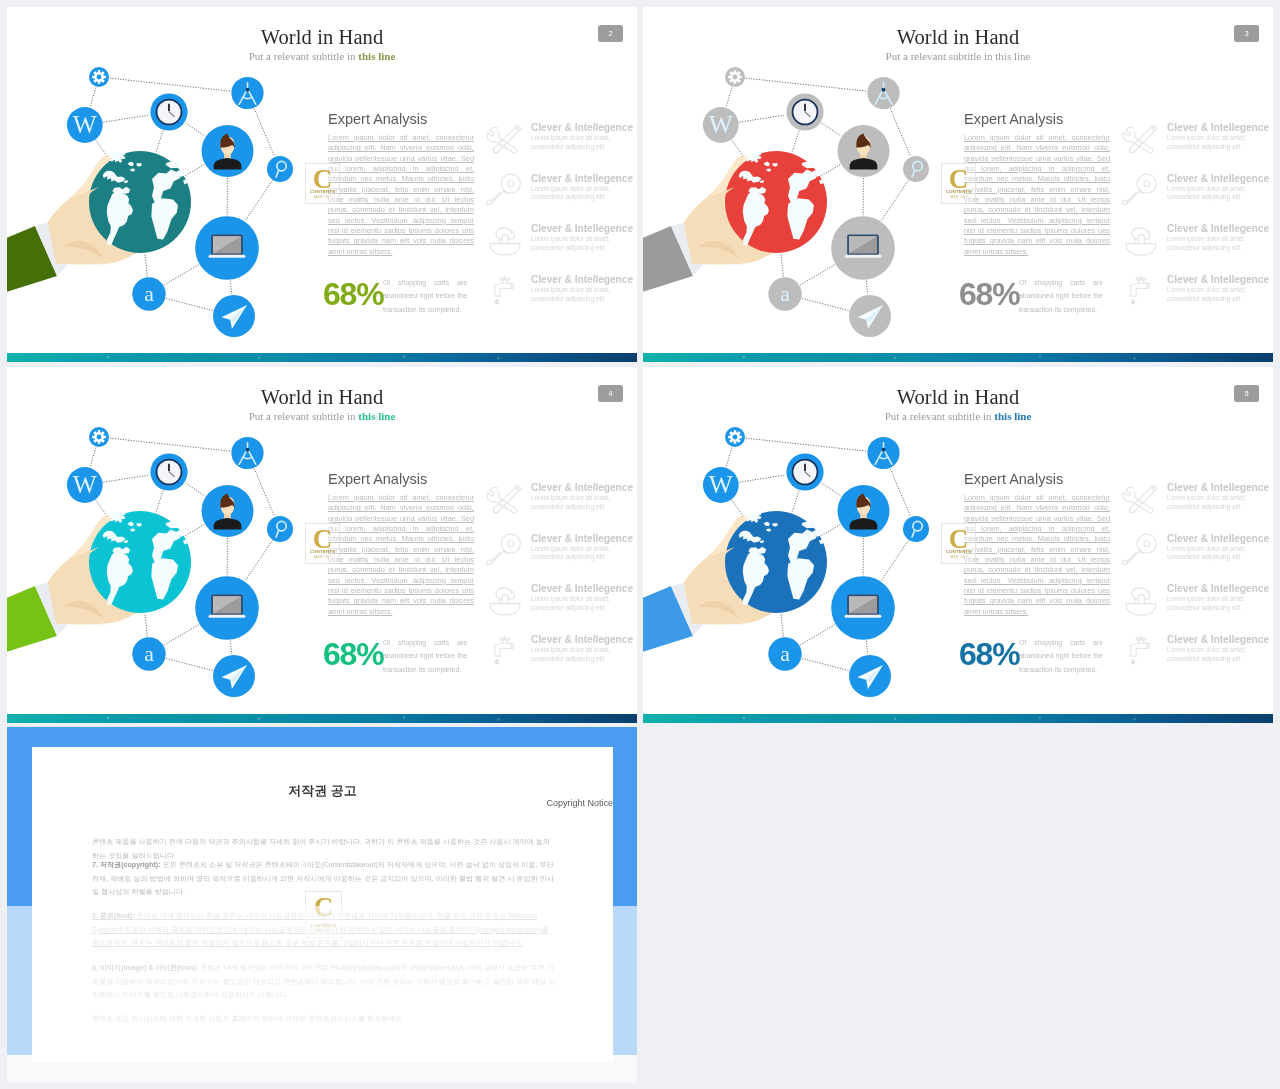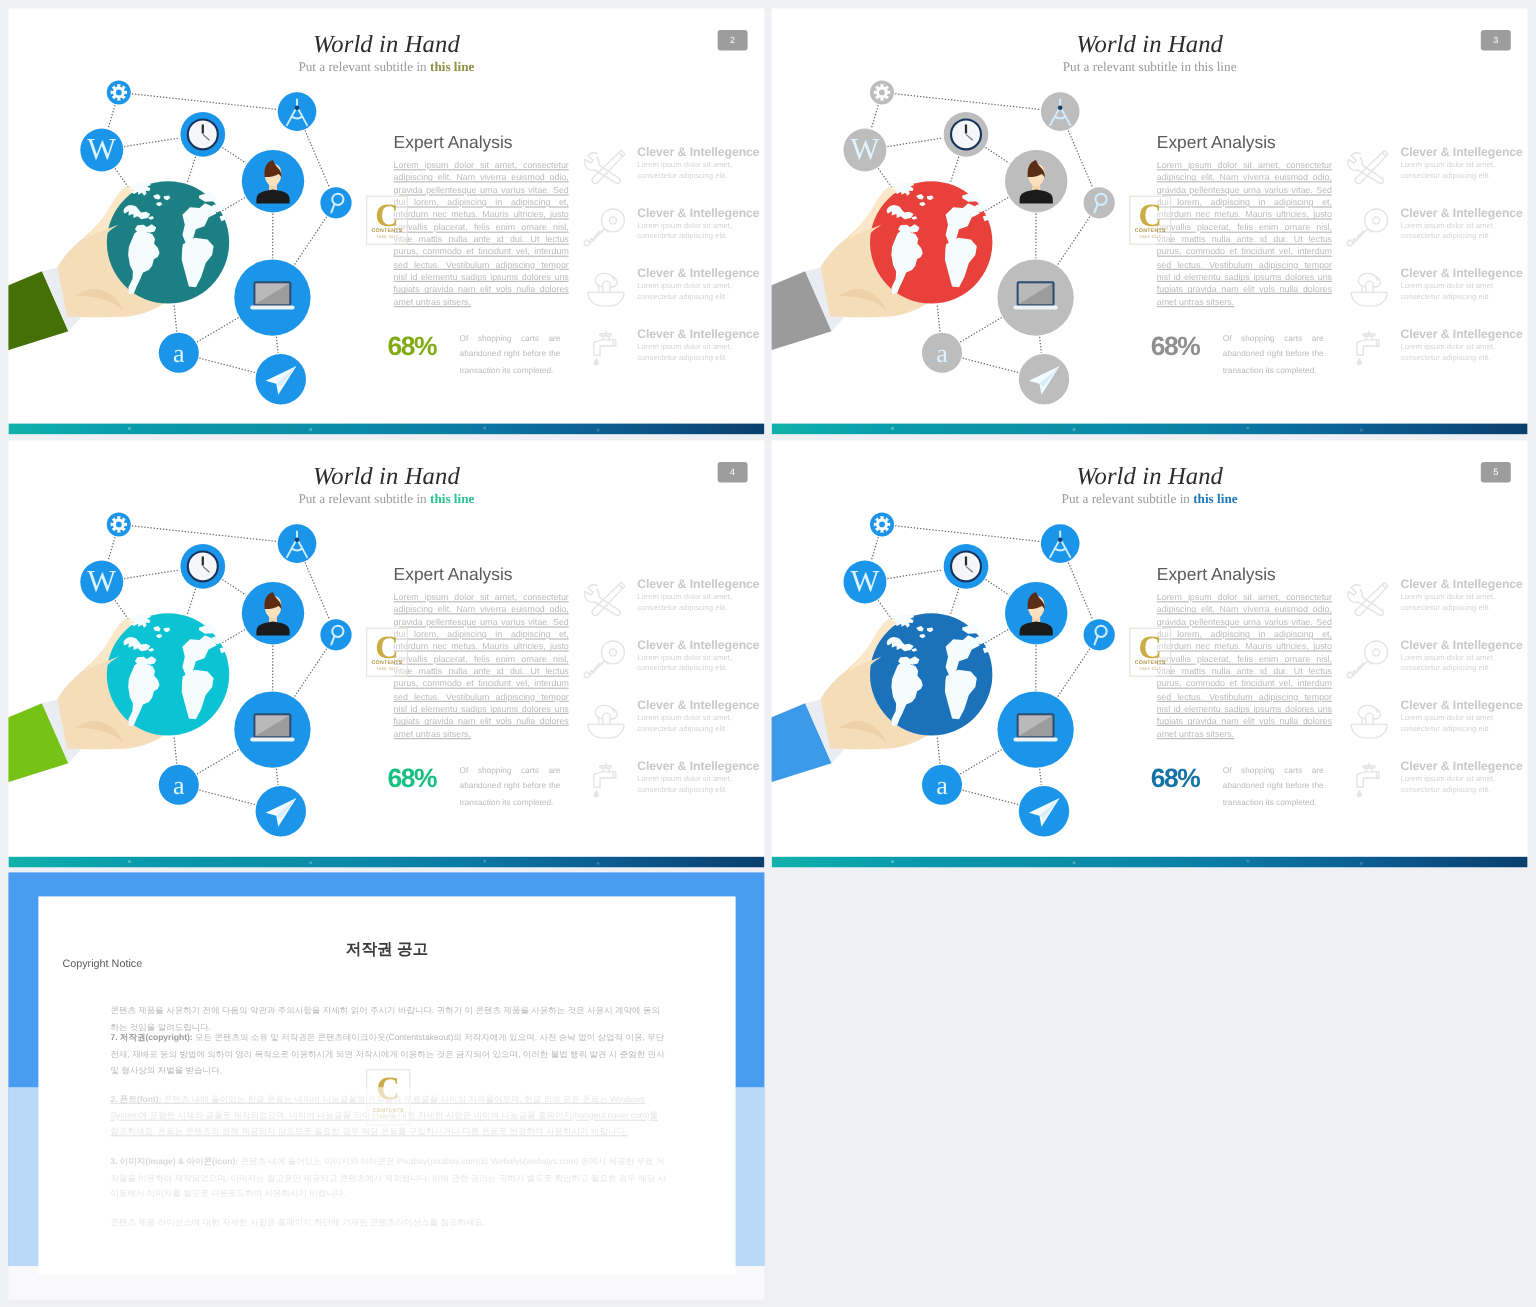--- a/index.html
+++ b/index.html
@@ -1,44 +1,44 @@
 <!DOCTYPE html>
 <html><head>
 <meta charset="utf-8">
 <style>
   html,body{margin:0;padding:0;}
   body{width:1280px;height:1089px;background:#eff0f4;font-family:"Liberation Sans",sans-serif;overflow:hidden;}
   .stage{position:absolute;left:0;top:0;width:1280px;height:1089px;}
   .slide{position:absolute;background:#ffffff;overflow:hidden;}
   .botbar{position:absolute;left:0;bottom:0;width:100%;height:9px;}
   .stitle{position:absolute;left:0;top:19px;width:100%;text-align:center;
-    font-family:"Liberation Serif",serif;font-size:20.5px;color:#2b2b2b;letter-spacing:.1px;font-style:italic;}
+    font-family:"Liberation Serif",serif;font-size:20.5px;color:#2b2b2b;letter-spacing:.1px;}
   .ssub{position:absolute;left:0;top:43px;width:100%;text-align:center;
     font-family:"Liberation Serif",serif;font-size:11px;color:#9b9b9b;}
   .ssub b{font-weight:bold;}
   .numbadge{position:absolute;right:14px;top:18px;width:25px;height:17px;border-radius:2.5px;
     background:#9d9d9d;color:#fff;font-size:7.5px;line-height:17px;text-align:center;}
   .sectitle{position:absolute;font-size:14.5px;color:#5a5a5a;letter-spacing:0px;}
   .bodytxt{position:absolute;font-size:7.4px;line-height:10.35px;color:#bcbcbc;text-align:justify;text-decoration:underline;}
-  .statnum{position:absolute;font-size:22px;font-weight:bold;letter-spacing:-1.2px;line-height:1;}
+  .statnum{position:absolute;font-size:32px;font-weight:bold;letter-spacing:-1.2px;line-height:1;}
   .stattxt{position:absolute;font-size:6.9px;line-height:13.4px;color:#bcbcbc;text-align:justify;}
   .feat{position:absolute;}
   .feat .ft{position:absolute;left:38px;top:-1px;font-size:10.2px;font-weight:bold;color:#c9c9c9;white-space:nowrap;letter-spacing:-0.05px;}
   .feat .fd{position:absolute;left:38px;top:11px;font-size:6.4px;line-height:8.8px;color:#d5d5d5;width:100px;}
   .feat .fi{position:absolute;left:-8px;top:-2px;width:40px;height:36px;}
   .wm{position:absolute;border:1px solid #e3e0d6;background:rgba(255,255,255,.34);opacity:.82;}
   .wm .c{position:absolute;left:0;top:1px;width:100%;text-align:center;font-family:"Liberation Serif",serif;
     font-size:27px;font-weight:bold;color:#c29a1c;line-height:28px;}
   .wm .b{position:absolute;left:0;bottom:9px;width:100%;text-align:center;font-size:4.4px;font-weight:bold;color:#9c7d18;letter-spacing:.2px;}
   .wm .s{position:absolute;left:0;bottom:4px;width:100%;text-align:center;font-size:3.4px;color:#b49a4e;letter-spacing:.2px;}
   
   #cslide{position:absolute;}
   .cpinner{position:absolute;background:#fff;}
   .cptitle{position:absolute;left:0;width:100%;text-align:center;font-size:13px;font-weight:bold;color:#3b3b3b;}
-  .cpsub{position:absolute;left:0;width:100%;text-align:left;font-size:9px;color:#5a5a5a;padding-left:20px;}
+  .cpsub{position:absolute;left:0;width:100%;text-align:right;font-size:9px;color:#5a5a5a;}
   .cptext{position:absolute;font-size:7.1px;line-height:13.7px;color:#b8b8b8;text-align:left;}
   .cptext b{color:#9a9a9a;}
 </style>
 </head>
 <body>
 
 <div class="stage" id="stage">
     <div class="slide" style="left: 7px; top: 7px; width: 630px; height: 355px;">
   <div class="stitle">World in Hand</div>
   <div class="ssub"><span>Put a relevant subtitle in </span><b style="color: rgb(142, 147, 72);">this line</b></div>

